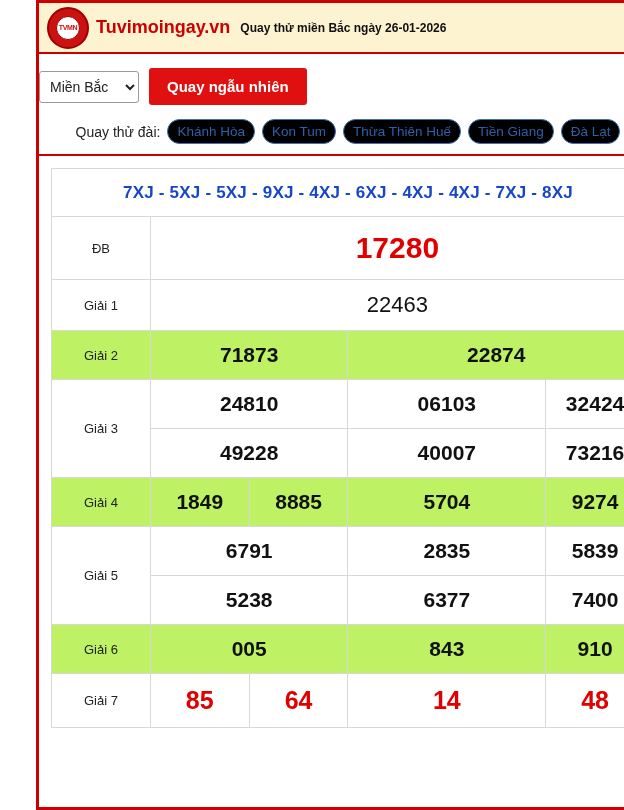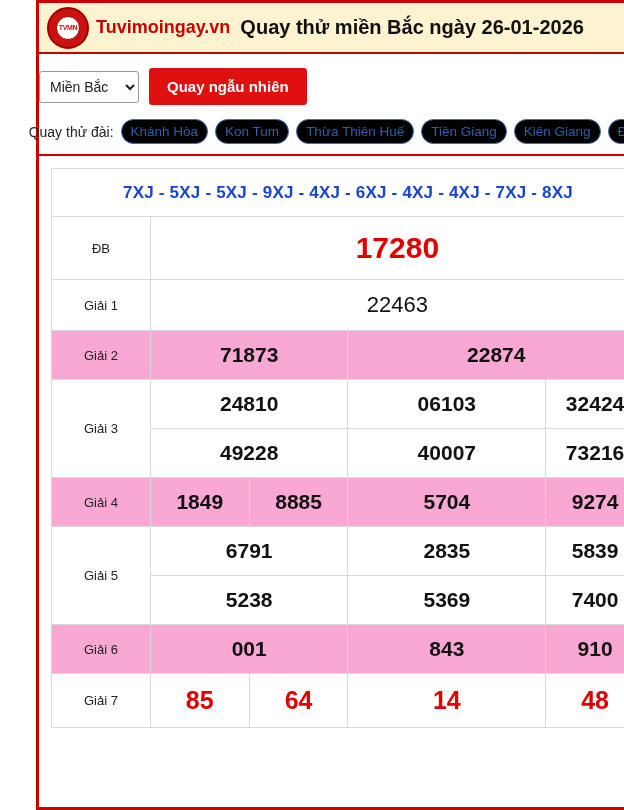--- a/index.html
+++ b/index.html
@@ -62,21 +62,21 @@
   }
   .brand {
     color: #cc0000;
     font-size: 18px;
     font-weight: bold;
     margin-right: 10px;
     white-space: nowrap;
   }
   .header-title {
     color: #111111;
-    font-size: 20px;
+    font-size: 12px;
     font-weight: bold;
     white-space: nowrap;
   }
   
   .controls {
     padding: 14px 0 10px 0;
     border-bottom: 2px solid #cc0000;
   }
   .control-row {
     display: flex;
@@ -154,21 +154,21 @@
     letter-spacing: 0.2px;
   }
   .lbl {
     width: 62px;
     font-size: 13px;
     color: #222;
     background: #ffffff;
     font-weight: normal;
   }
   .row-alt .lbl, .row-alt td {
-    background: #f9a8d4;
+    background: #bef264;
   }
   .db-val {
     color: #e00000;
     font-size: 30px;
     font-weight: bold;
     padding: 14px 0;
   }
   .g1-val {
     font-size: 22px;
     font-weight: normal;
@@ -210,21 +210,20 @@
       </select>
       <button class="btn-random">Quay ngẫu nhiên</button>
     </div>
 
     <div class="stations-row">
       <span class="stations-label">Quay thử đài:</span>
       <span class="station-chip">Khánh Hòa</span>
       <span class="station-chip">Kon Tum</span>
       <span class="station-chip">Thừa Thiên Huế</span>
       <span class="station-chip">Tiền Giang</span>
-      <span class="station-chip">Kiên Giang</span>
       <span class="station-chip">Đà Lạt</span>
     </div>
   </div>
 
   <div class="results">
     <table class="lottery">
       <tbody>
         <tr class="head-row">
           <td colspan="6">7XJ - 5XJ - 5XJ - 9XJ - 4XJ - 6XJ - 4XJ - 4XJ - 7XJ - 8XJ</td>
         </tr>
@@ -266,27 +265,27 @@
         </tr>
 
         <tr>
           <td class="lbl" rowspan="2">Giải 5</td>
           <td class="g5-val" colspan="2">6791</td>
           <td class="g5-val" colspan="2">2835</td>
           <td class="g5-val">5839</td>
         </tr>
         <tr>
           <td class="g5-val" colspan="2">5238</td>
-          <td class="g5-val" colspan="2">5369</td>
+          <td class="g5-val" colspan="2">6377</td>
           <td class="g5-val">7400</td>
         </tr>
 
         <tr class="row-alt">
           <td class="lbl">Giải 6</td>
-          <td class="g6-val" colspan="2">001</td>
+          <td class="g6-val" colspan="2">005</td>
           <td class="g6-val" colspan="2">843</td>
           <td class="g6-val">910</td>
         </tr>
 
         <tr>
           <td class="lbl">Giải 7</td>
           <td class="g7-val">85</td>
           <td class="g7-val">64</td>
           <td class="g7-val" colspan="2">14</td>
           <td class="g7-val">48</td>

